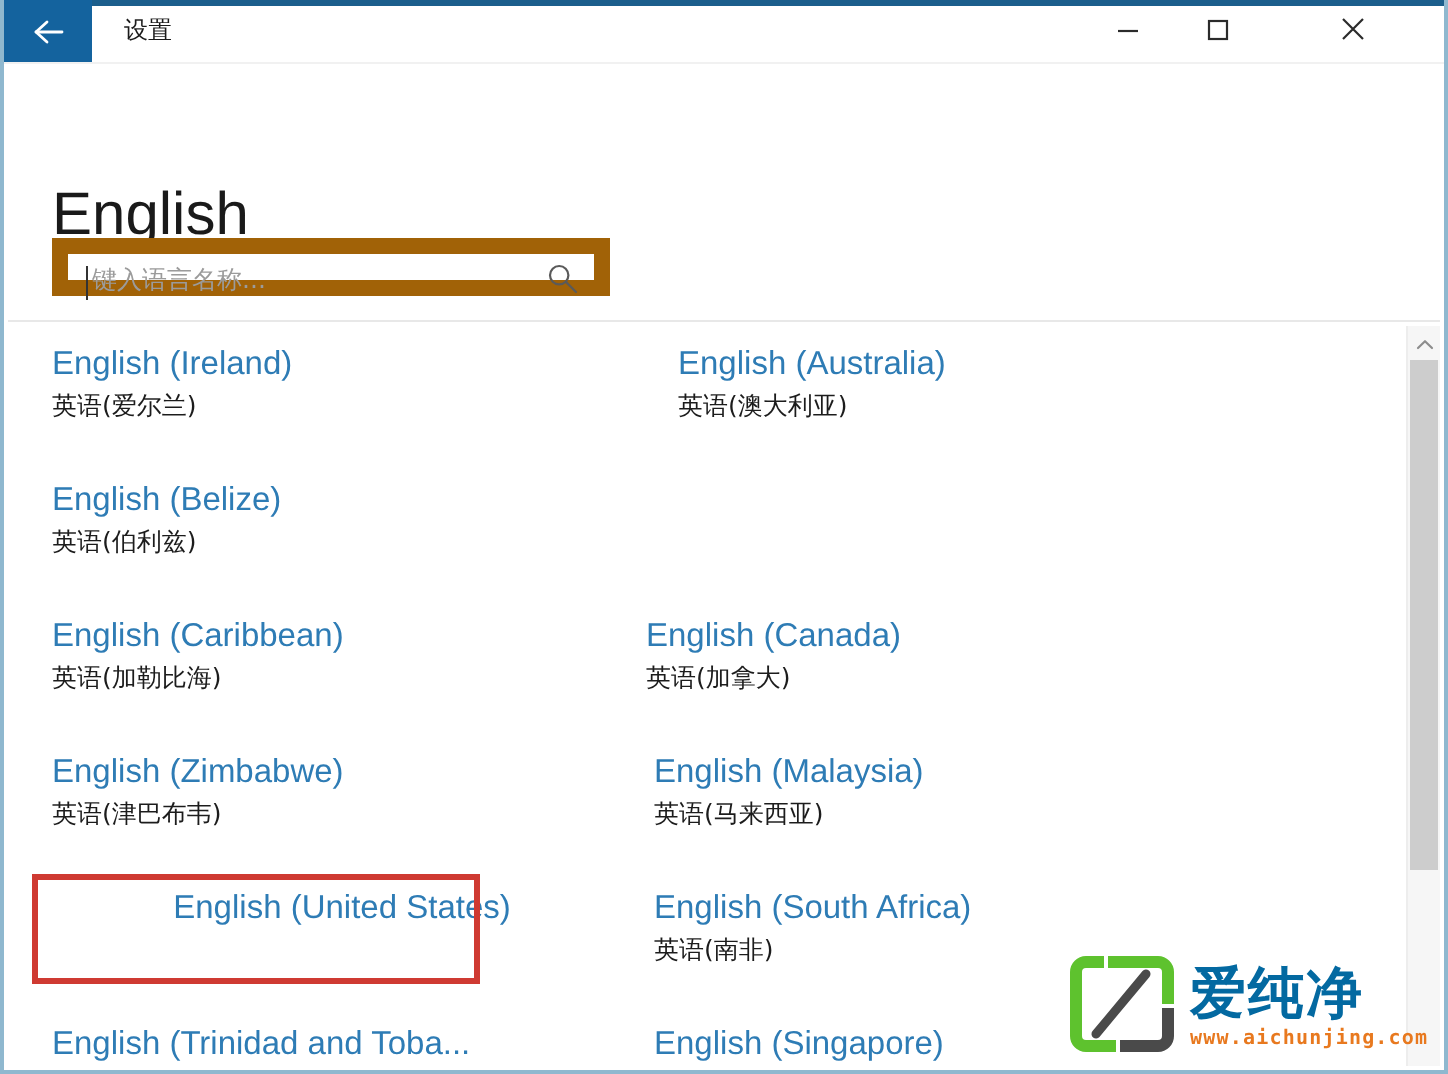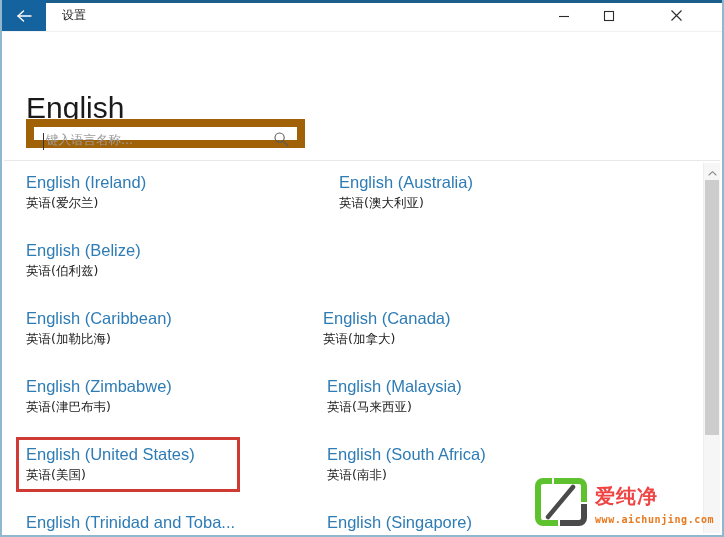--- a/index.html
+++ b/index.html
@@ -234,26 +234,26 @@
     pointer-events: none;
   }
   #wm-logo { flex: 0 0 auto; }
   #wm-text-wrap {
     margin-left: 8px;
     display: flex;
     flex-direction: column;
     justify-content: center;
   }
   #wm-brand {
-    font-size: 20px;
+    font-size: 28px;
     font-weight: bold;
-    color: #ef4444;
+    color: #0369a1;
     line-height: 30px;
     letter-spacing: 1px;
-    font-family: Liberation Mono, monospace;
+    font-family: Liberation Serif, serif;
   }
   #wm-url {
     font-size: 10px;
     color: #e8791f;
     font-weight: bold;
     letter-spacing: 0.6px;
     line-height: 12px;
     margin-top: 1px;
     font-family: "DejaVu Sans Mono", "Liberation Mono", monospace;
   }
@@ -328,23 +328,22 @@
       <div class="lang-zh">英语(伯利兹)</div>
     </div>
     <div class="lang-item" style="left:24px; top:145px;">
       <div class="lang-en">English (Caribbean)</div>
       <div class="lang-zh">英语(加勒比海)</div>
     </div>
     <div class="lang-item" style="left:24px; top:213px;">
       <div class="lang-en">English (Zimbabwe)</div>
       <div class="lang-zh">英语(津巴布韦)</div>
     </div>
-    <div class="lang-item" style="left:24px; top:281px;">
+    <div class="lang-item" style="left:24px; top:281px;text-align:center;">
       <div class="lang-en">English (United States)</div>
-      <div class="lang-zh">英语(美国)</div>
     </div>
     <div class="lang-item" style="left:24px; top:349px;">
       <div class="lang-en">English (Trinidad and Toba...</div>
     </div>
 
     <div class="lang-item" style="left:337px; top:9px;">
       <div class="lang-en">English (Australia)</div>
       <div class="lang-zh">英语(澳大利亚)</div>
     </div>
     <div class="lang-item" style="left:321px; top:145px;">

